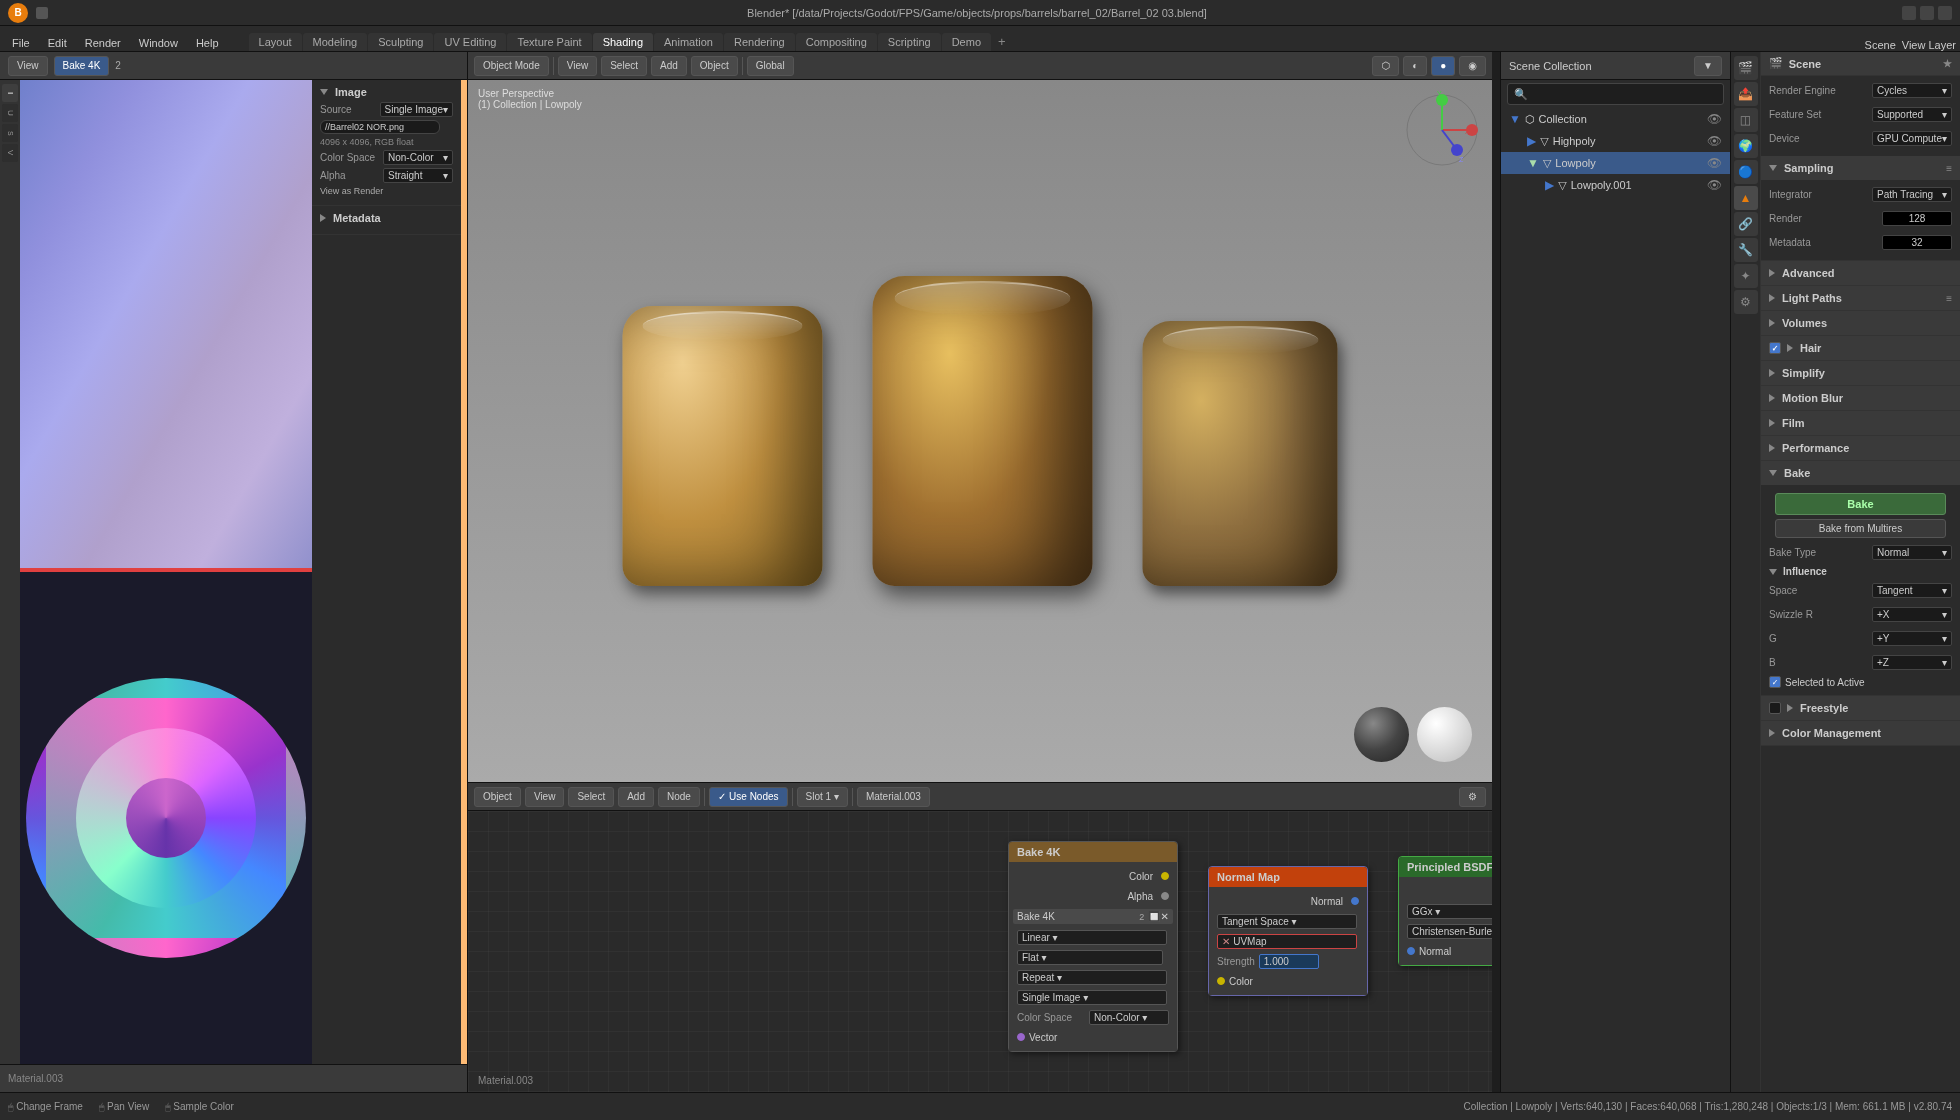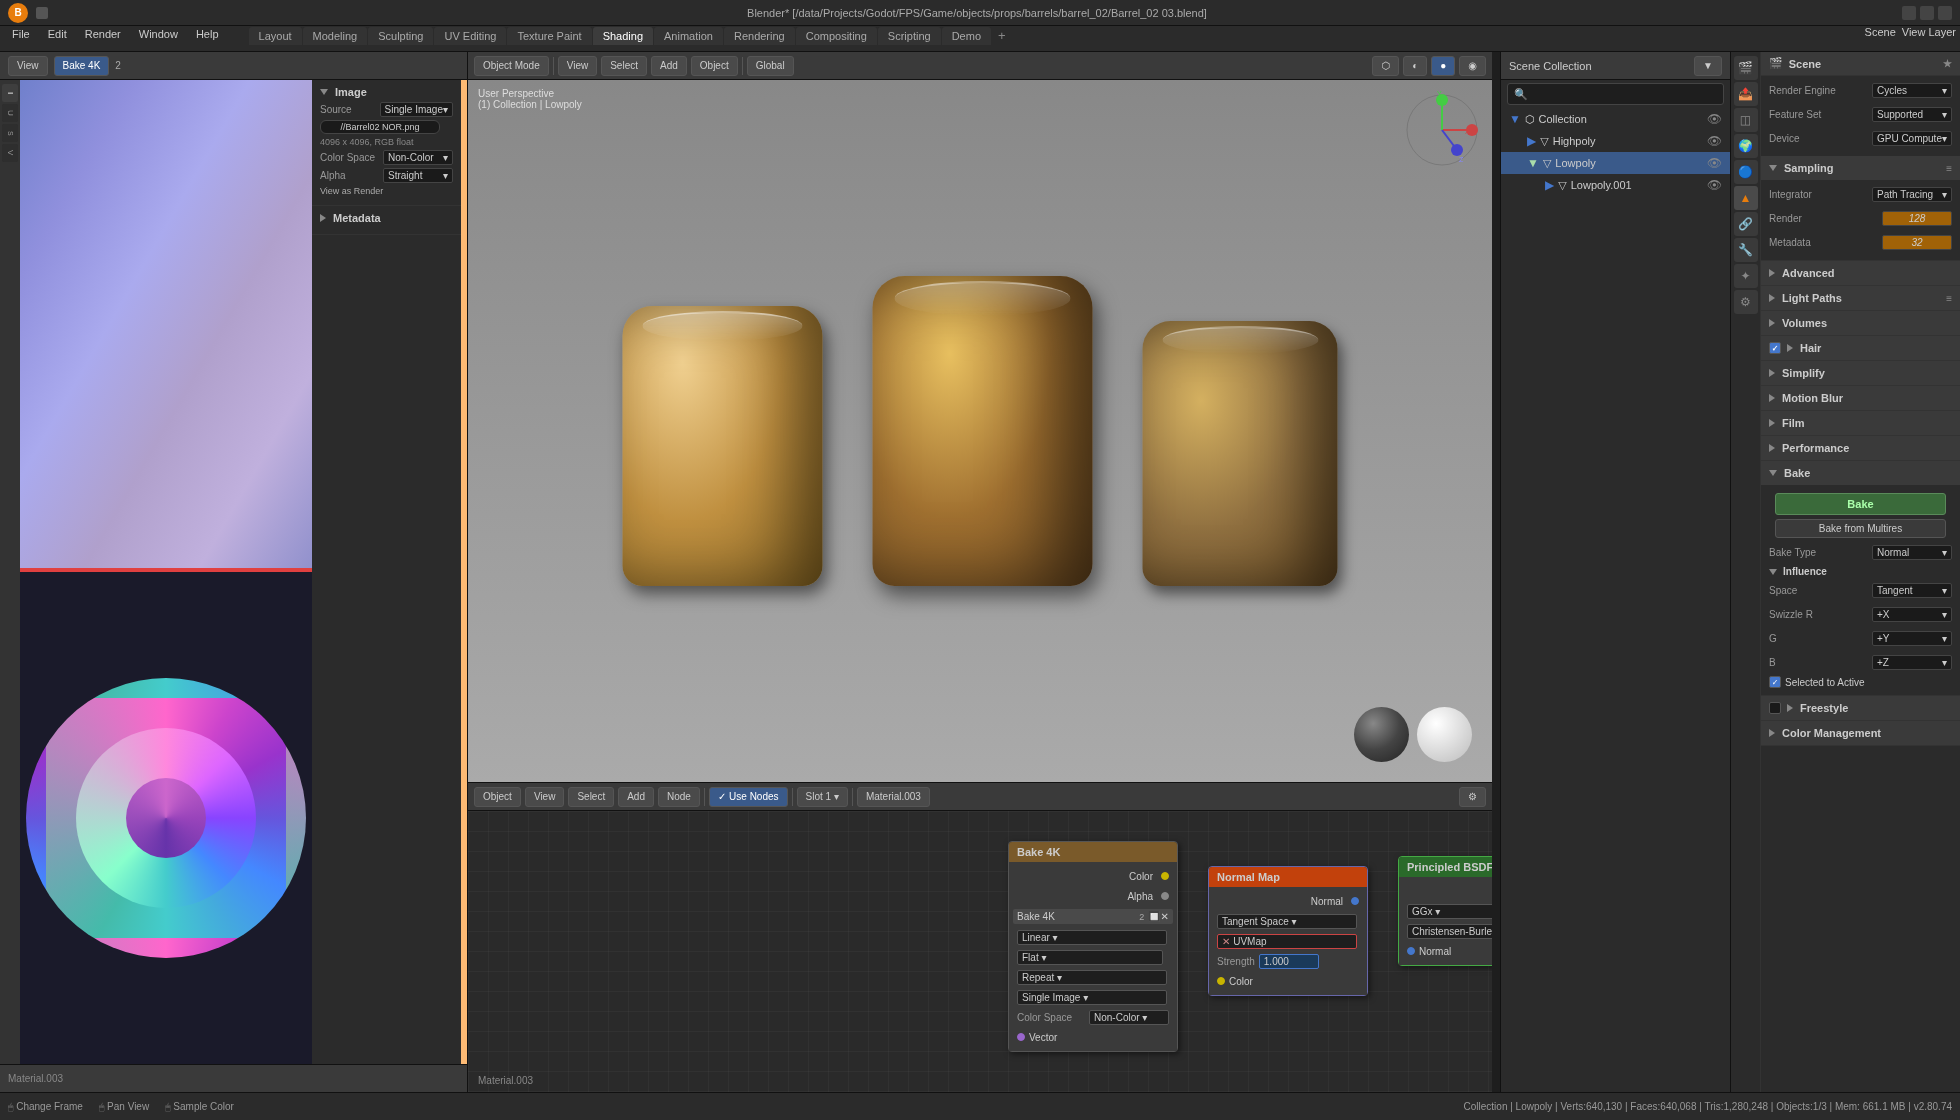--- a/index.html
+++ b/index.html
@@ -51,21 +51,21 @@
       width: 14px; height: 14px;
       background: #444;
       border-radius: 2px;
     }
 
     
     .menu-bar {
       height: 26px;
       background: #2b2b2b;
       display: flex;
-      align-items: flex-start;
+      align-items: flex-end;
       padding: 0 4px;
       border-bottom: 1px solid #111;
       gap: 2px;
     }
     .menu-item {
       padding: 2px 8px;
       font-size: 11px;
       color: #ccc;
       cursor: pointer;
       border-radius: 3px;
@@ -166,21 +166,21 @@
       font-size: 10px;
     }
     .prop-label { color: #999; }
     .prop-value {
       background: #1a1a1a;
       border: 1px solid #444;
       padding: 1px 4px;
       border-radius: 6px;
       color: #ccc;
       min-width: 60px;
-      text-align: center;
+      text-align: left;
     }
     .prop-dropdown {
       background: #1a1a1a;
       border: 1px solid #444;
       padding: 1px 4px;
       border-radius: 2px;
       color: #ccc;
       display: flex; align-items: center; justify-content: space-between;
       min-width: 70px;
     }
@@ -367,29 +367,28 @@
       font-size: 10px;
     }
     .prop-field-row {
       display: flex; align-items: center;
       justify-content: space-between;
       margin-bottom: 4px;
       height: 20px;
     }
     .pf-label { color: #999; font-size: 10px; }
     .pf-value {
-      background: #a16207;
+      background: #000000;
       border: 1px solid #444;
       border-radius: 2px;
       padding: 1px 6px;
       color: #ccc;
       font-size: 10px;
       text-align: center;
       min-width: 70px;
-      font-style: italic;
     }
     .pf-dropdown {
       background: #1a1a1a;
       border: 1px solid #444;
       border-radius: 2px;
       padding: 1px 4px;
       color: #ccc;
       font-size: 10px;
       display: flex; align-items: center; justify-content: space-between;
       min-width: 80px;

